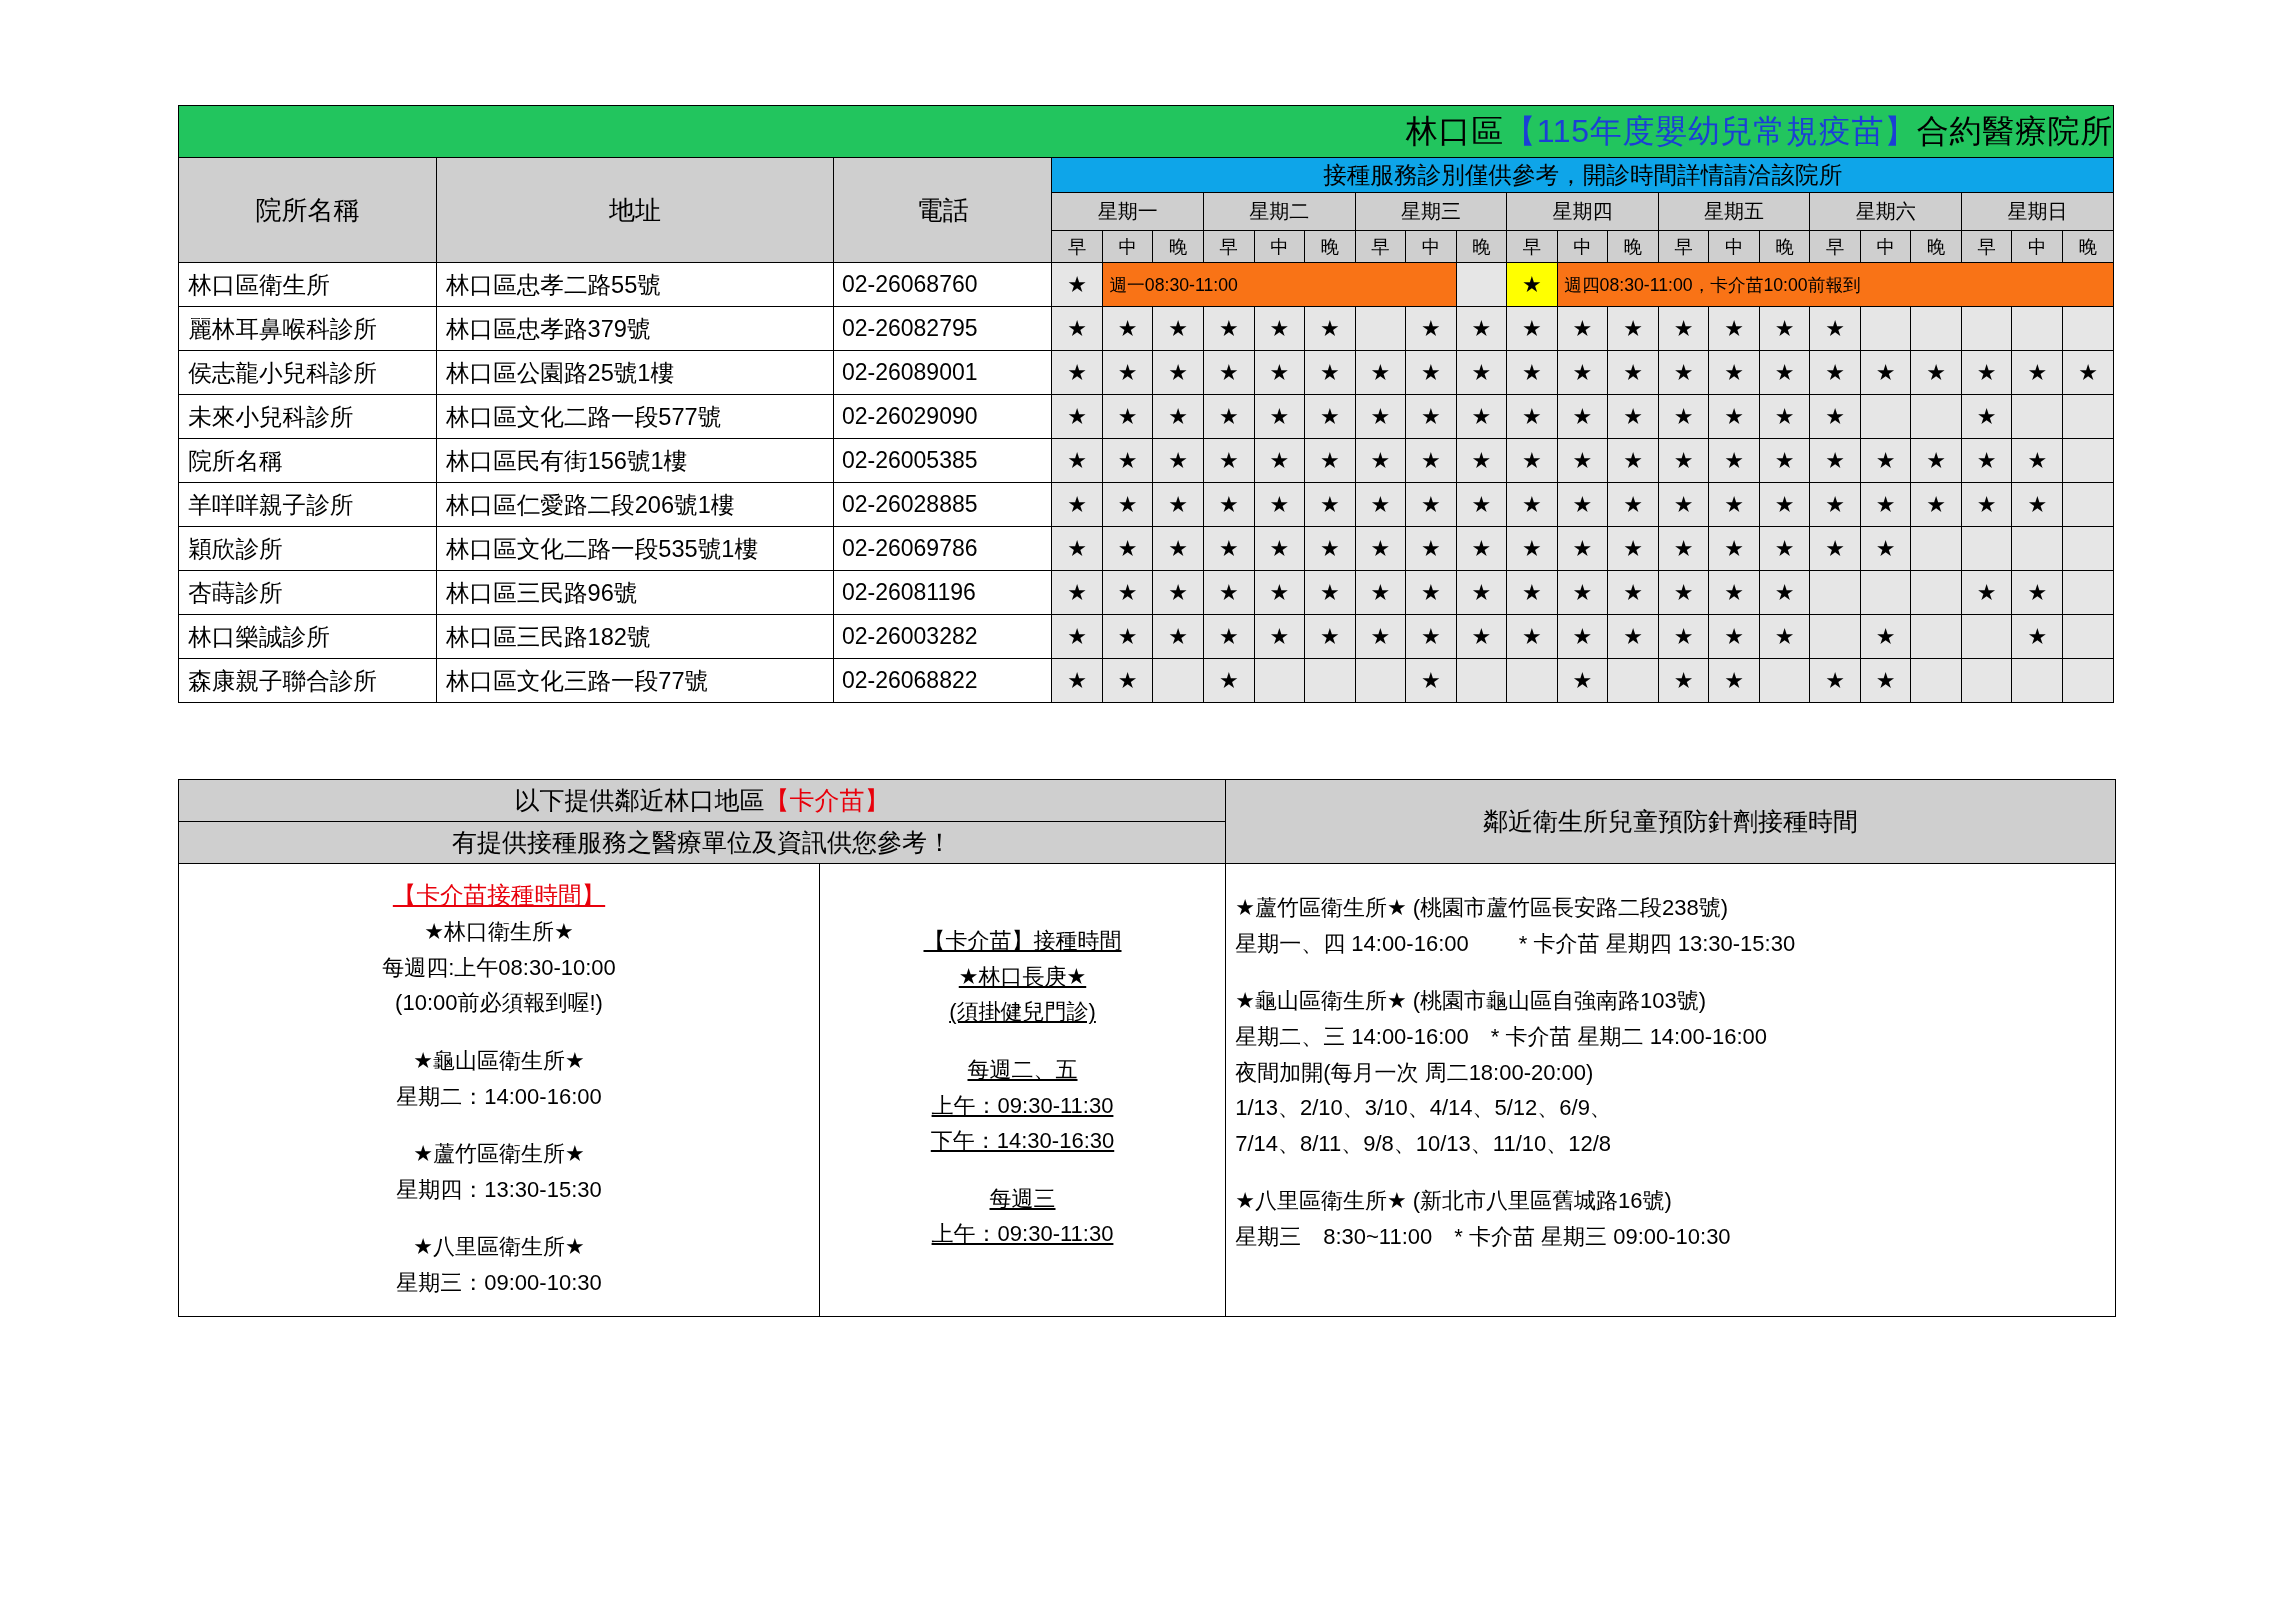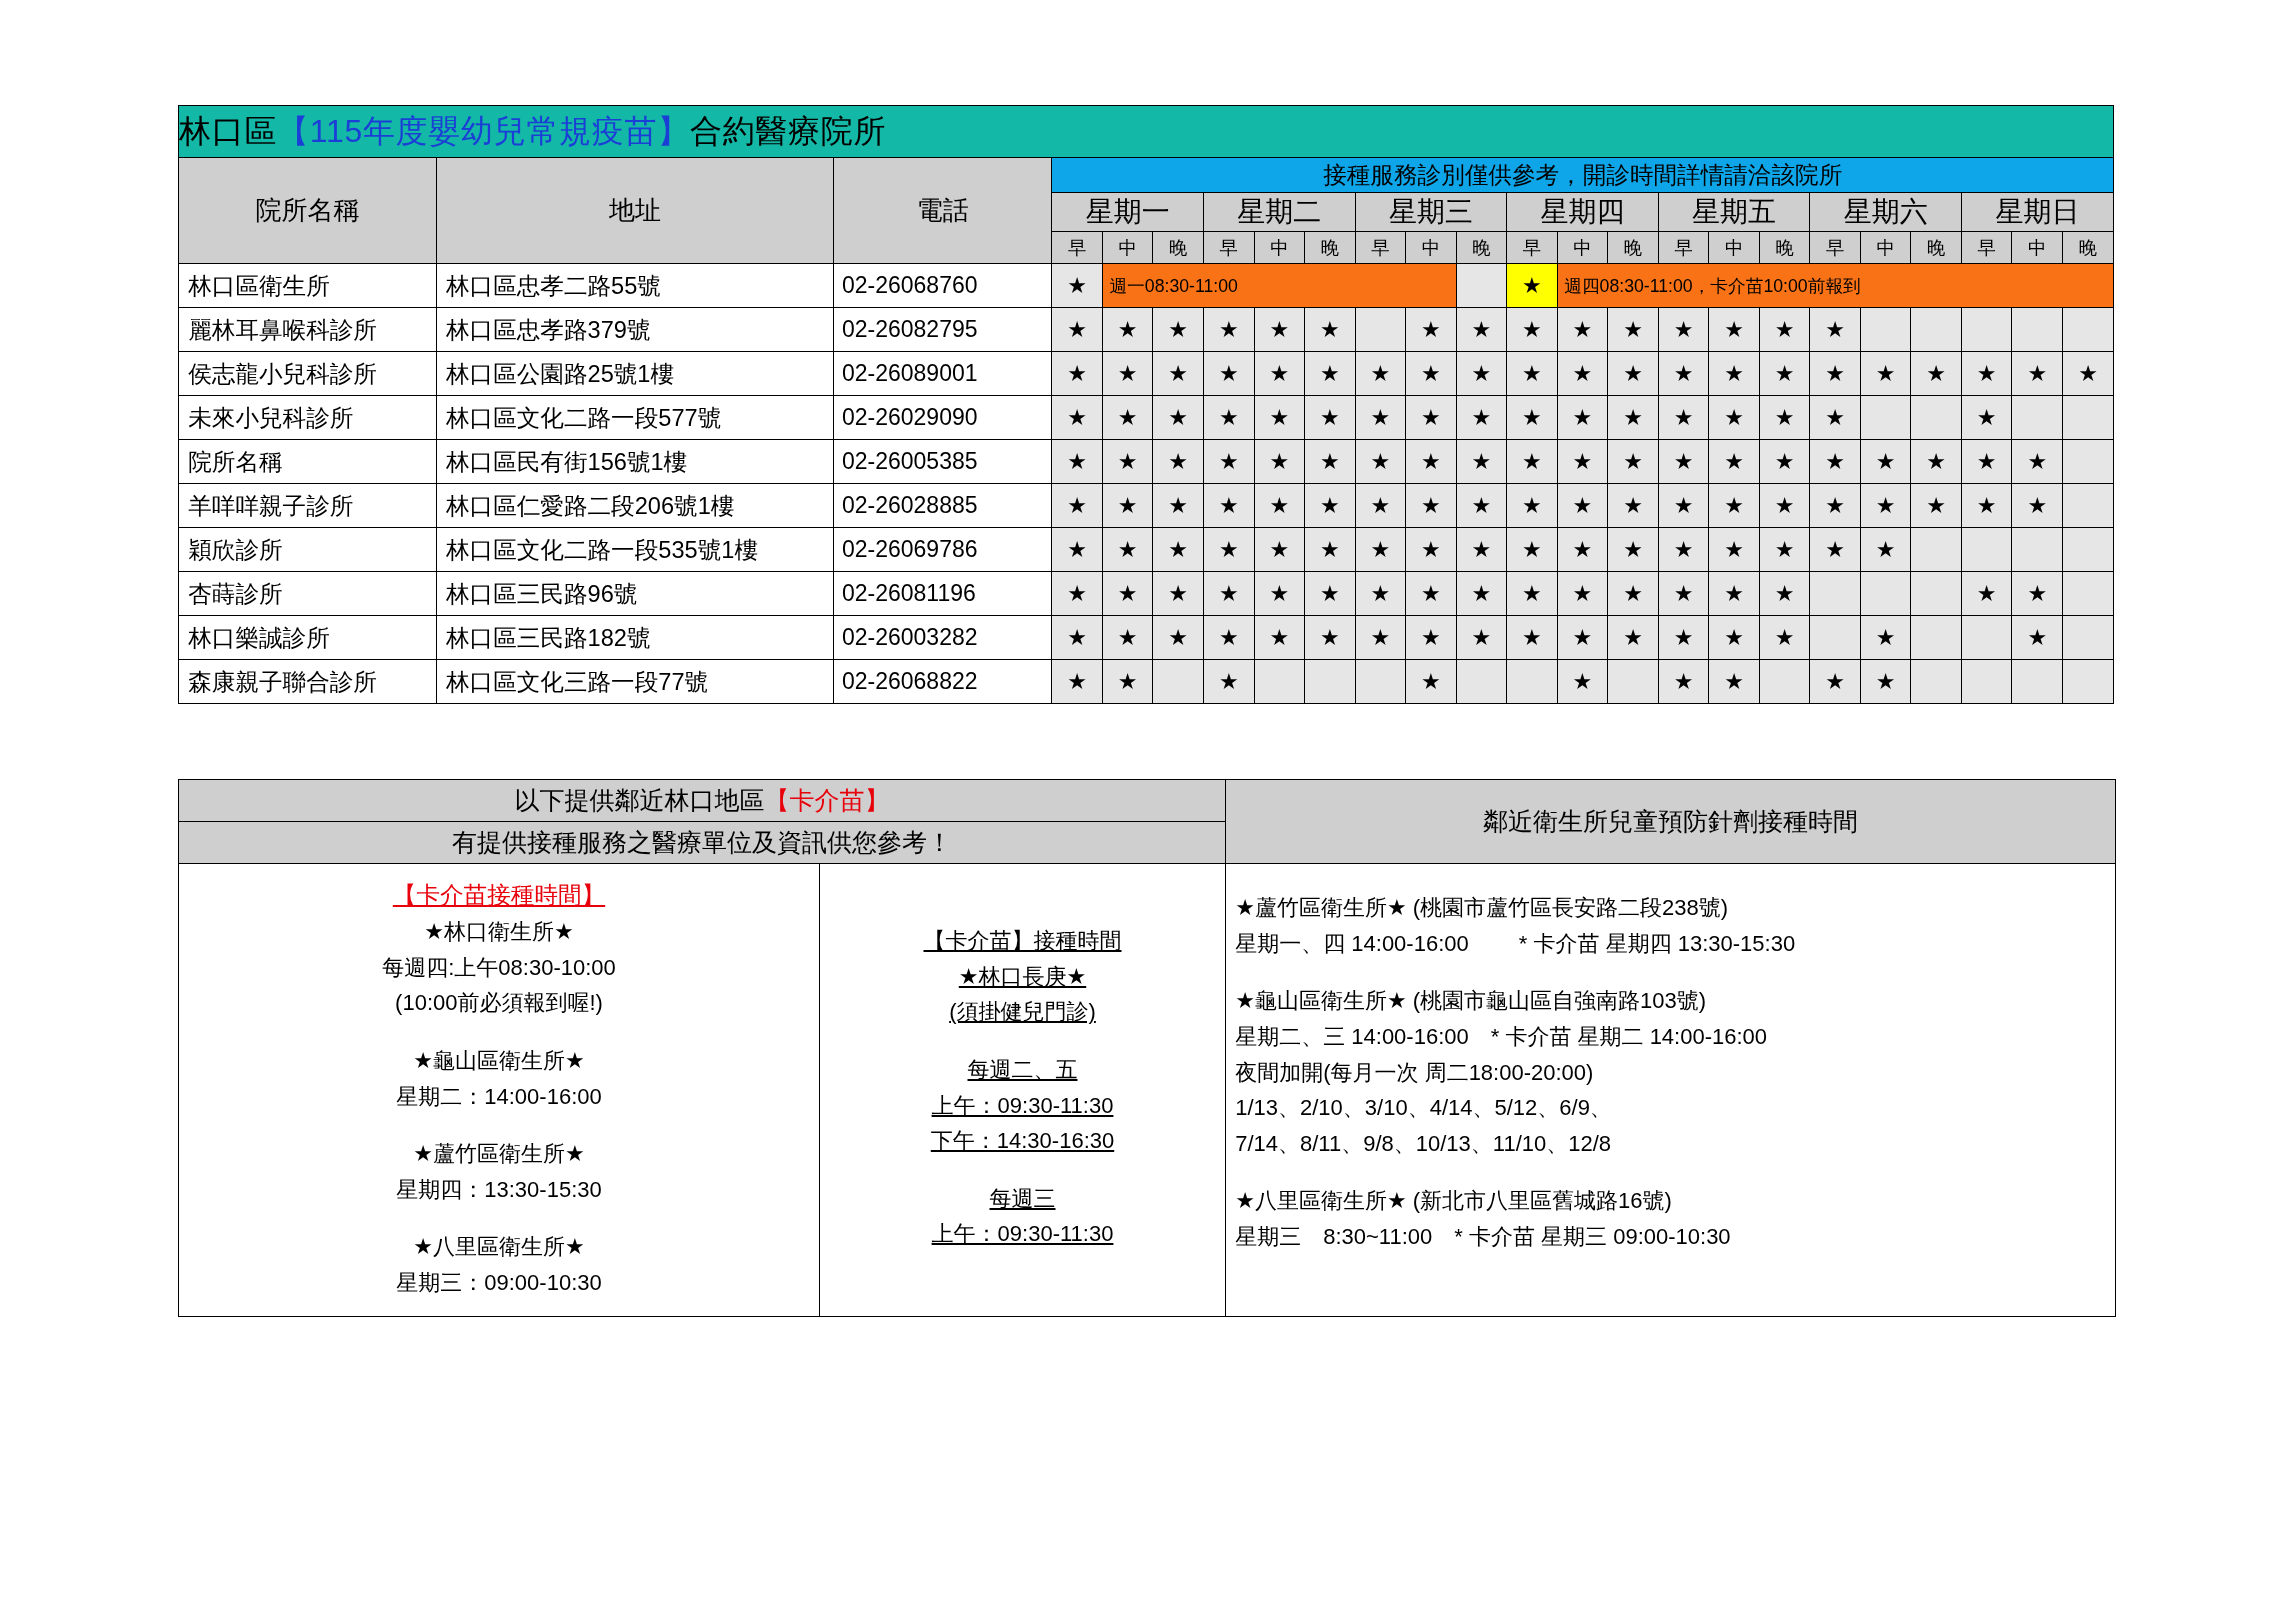--- a/index.html
+++ b/index.html
@@ -2,25 +2,25 @@
 <html style="font-size:10.5px"><head>
 <meta charset="utf-8">
 <style>
   html,body{margin:0;padding:0;background:#ffffff;}
   body{font-family:"Liberation Sans","DejaVu Sans",sans-serif;color:#000;}
   #page{width:2295px;height:1623px;position:relative;background:#fff;}
   .sheet{position:absolute;left:178px;top:105px;width:1936px;}
   table{border-collapse:collapse;width:100%;table-layout:fixed;}
   td,th{border:1.3px solid #000;padding:0;font-weight:normal;}
 
-  .title-bar{background:#14b8a6;text-align:left;height:51px;font-size:32px;letter-spacing:0.7px;}
+  .title-bar{background:#22c55e;text-align:right;height:51px;font-size:32px;letter-spacing:0.7px;}
   .title-bar .t-red{color:#1b3fd6;}
   .hdr{background:#cfcfcf;text-align:center;font-size:26px;}
   .hdr-note{background:#0ea5e9;text-align:center;font-size:23.6px;height:34px;}
-  .day{background:#cfcfcf;text-align:center;font-size:28px;height:37px;}
+  .day{background:#cfcfcf;text-align:center;font-size:20px;height:37px;}
   .slot{background:#cfcfcf;text-align:center;font-size:18.3px;height:31px;}
   .cellname{font-size:23.6px;padding-left:9.2px;height:43px;white-space:nowrap;overflow:hidden;}
   .celladdr{font-size:23.6px;padding-left:9.2px;white-space:nowrap;overflow:hidden;}
   .celltel{font-size:23px;padding-left:7.9px;white-space:nowrap;}
   .star{text-align:center;font-size:22px;background:#e6e6e6;}
   .empty{background:#e6e6e6;}
   .hl{background:#ffff00;text-align:center;font-size:22px;}
   .noteCell{font-size:17.7px;padding-left:6.5px;text-align:left;background:#f97316;white-space:nowrap;}
 
   .lower{position:absolute;left:178px;top:779px;width:1936px;}

